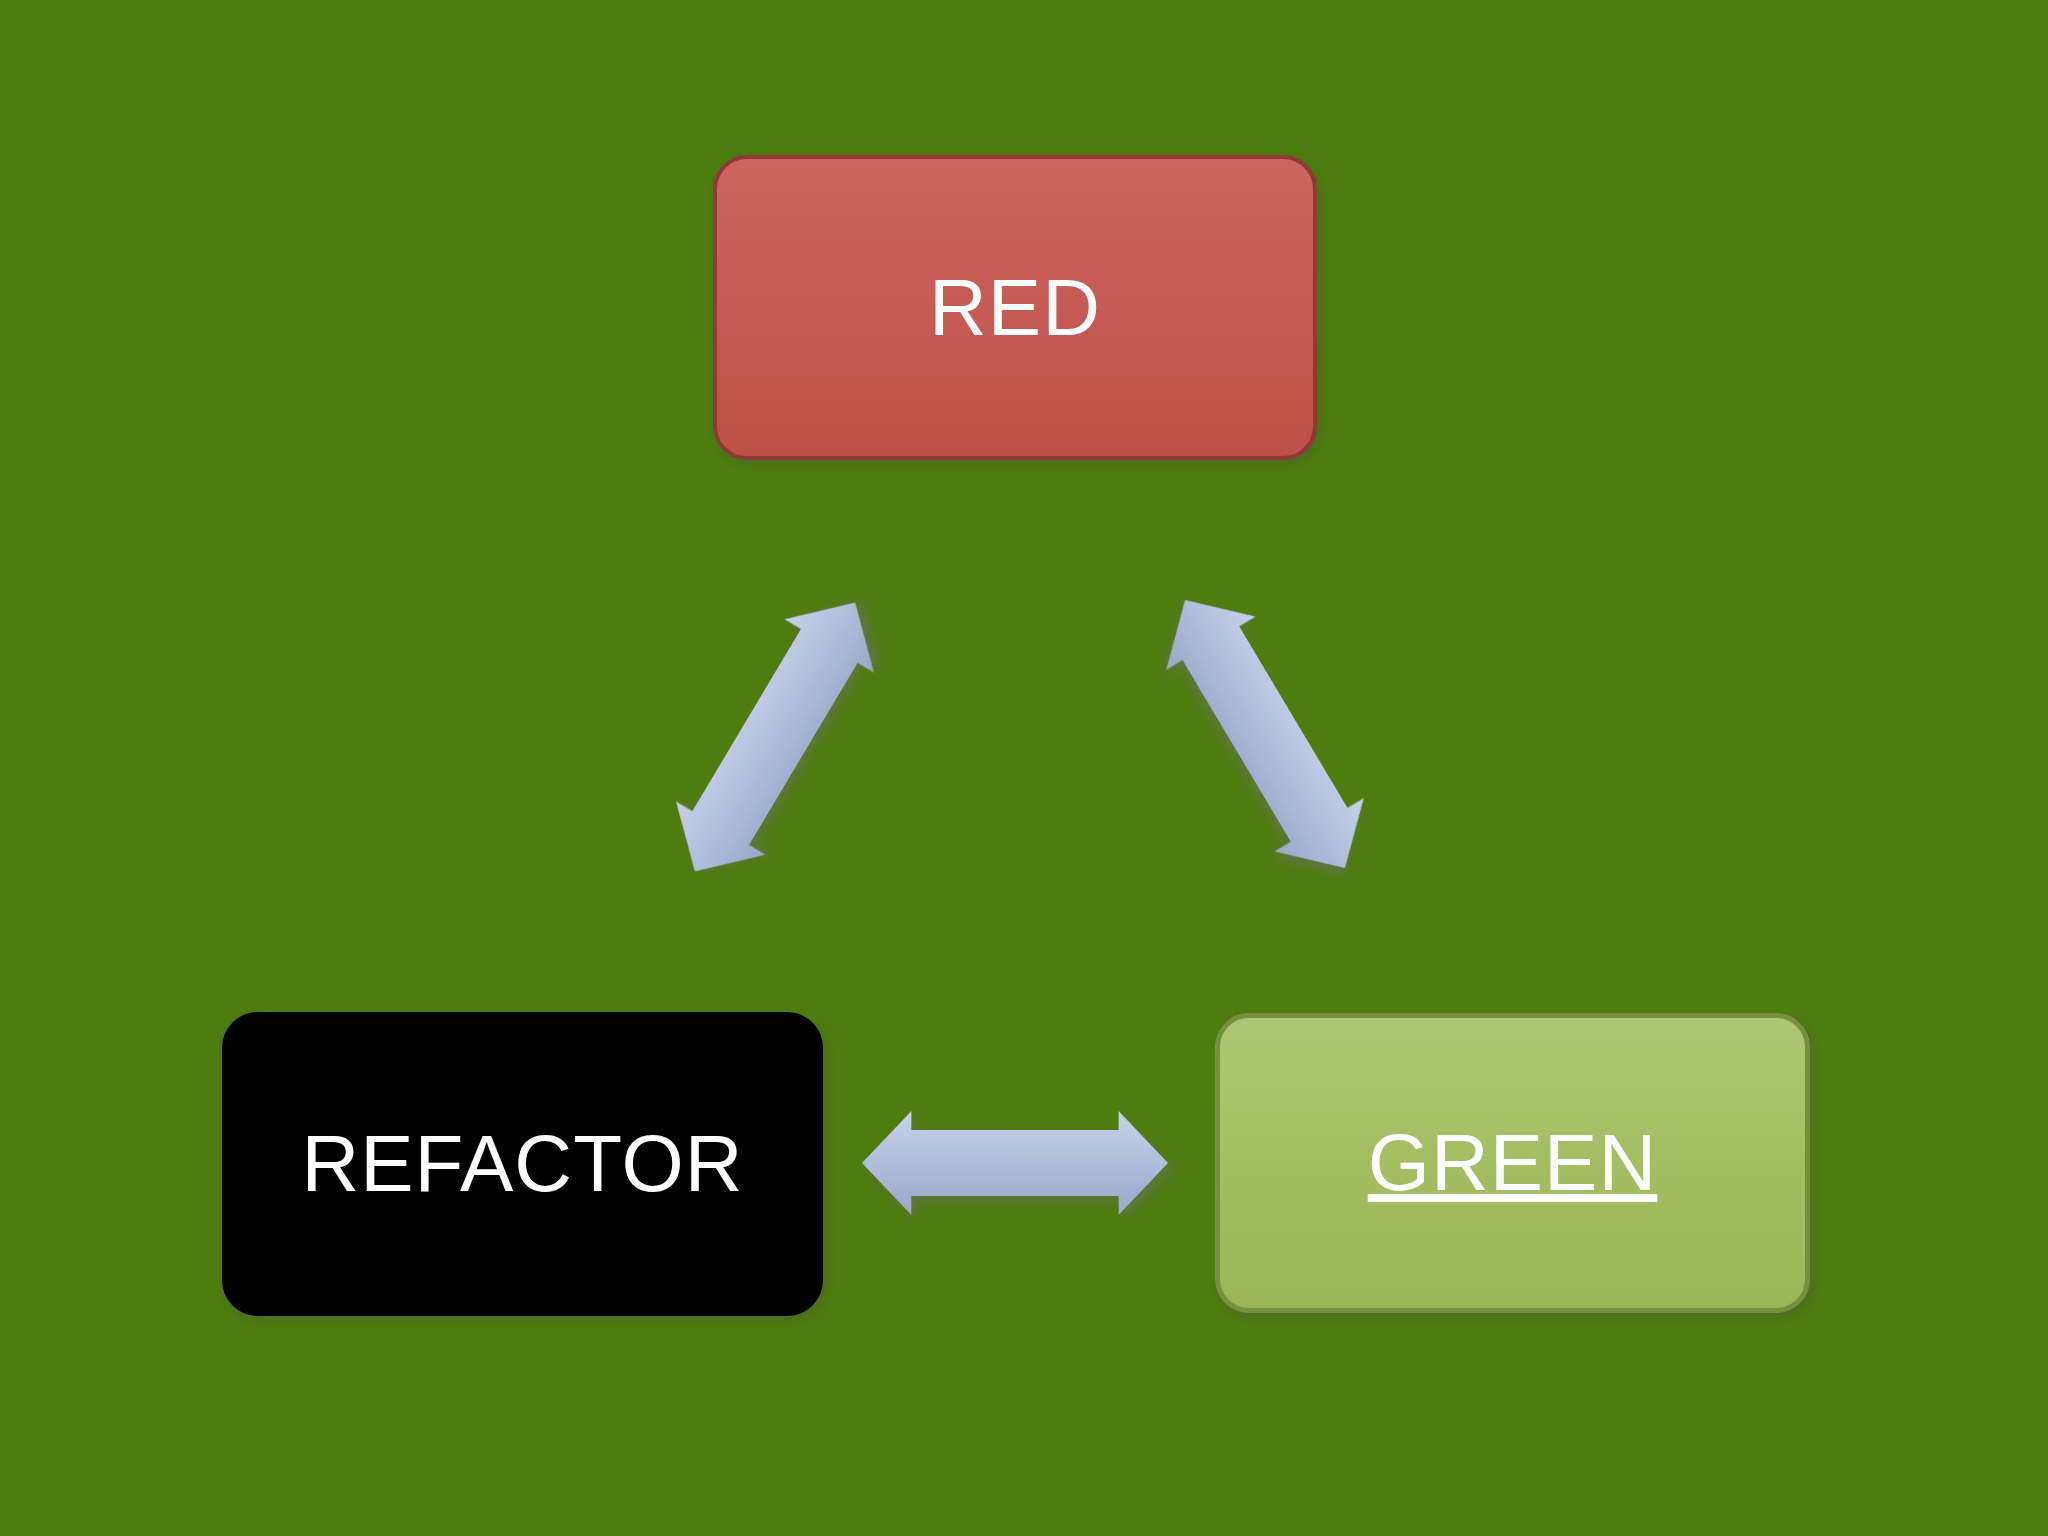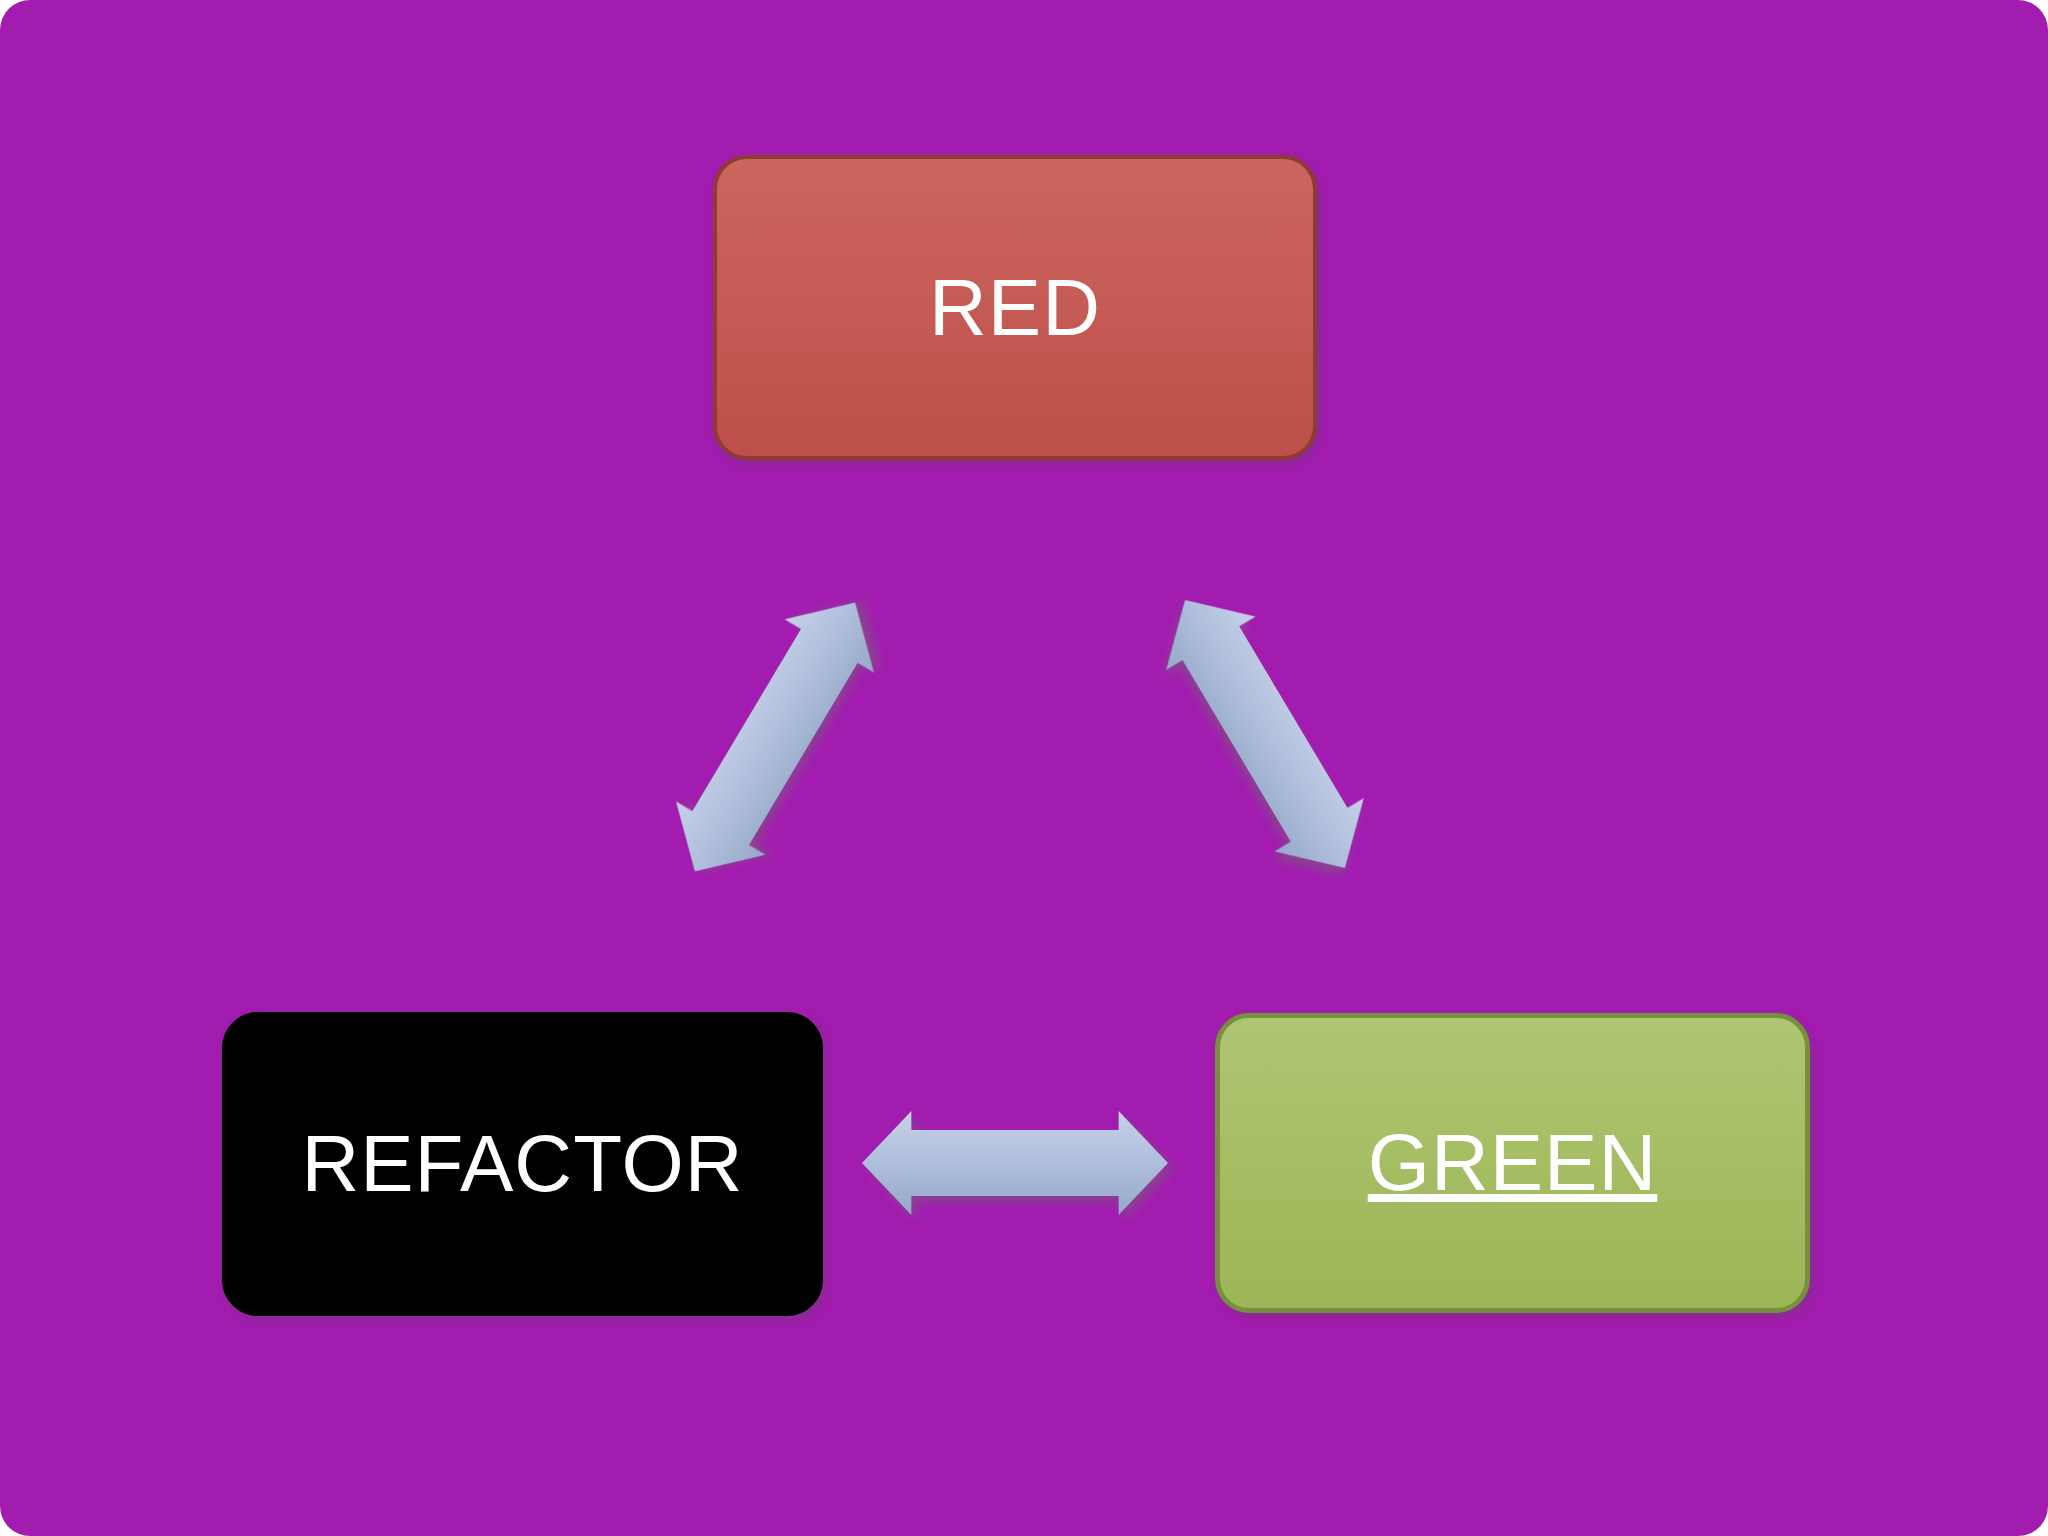--- a/index.html
+++ b/index.html
@@ -5,23 +5,22 @@
   html, body {
     margin: 0;
     padding: 0;
     background: #ffffff;
     font-family: "Liberation Sans", "DejaVu Sans", sans-serif;
   }
   .canvas {
     position: relative;
     width: 2048px;
     height: 1536px;
-    background: #a21caf;
+    background: #4d7c0f;
     overflow: hidden;
-    border-radius: 30px;
   }
   .node {
     position: absolute;
     display: flex;
     align-items: center;
     justify-content: center;
     border-radius: 34px;
     box-sizing: border-box;
     color: #ffffff;
     font-size: 80px;

